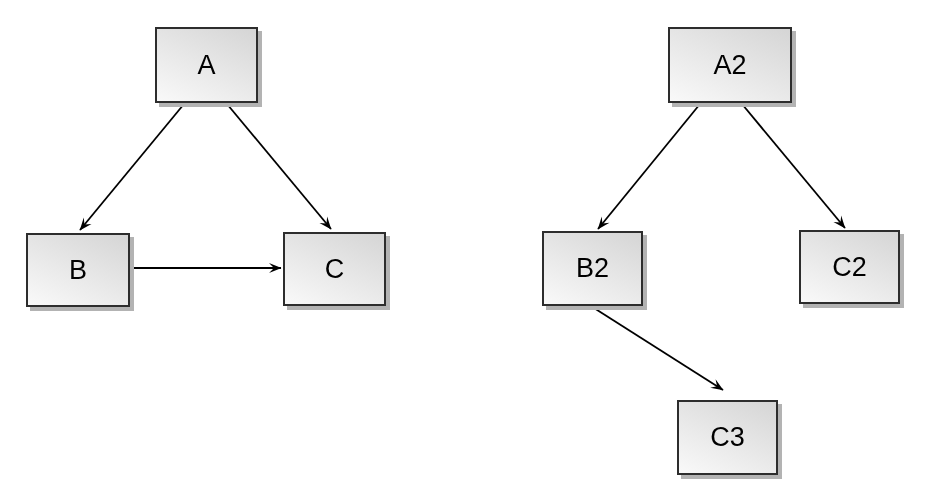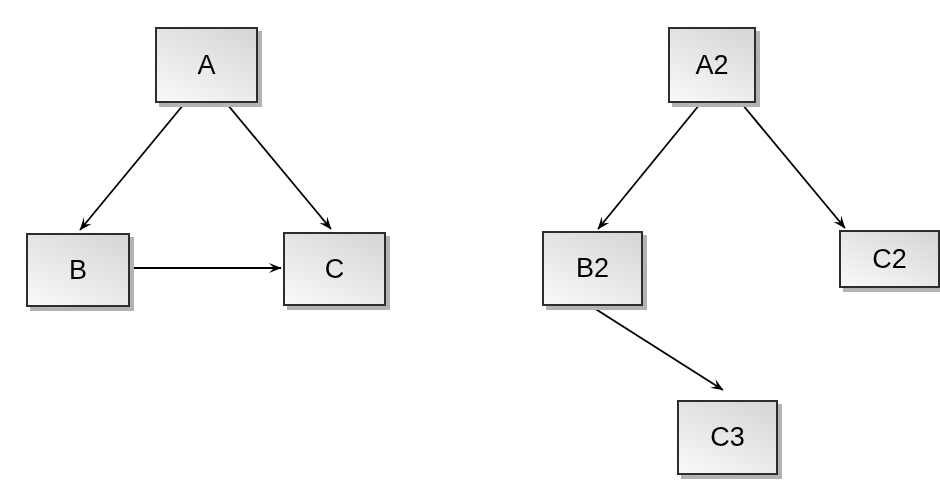--- a/index.html
+++ b/index.html
@@ -63,26 +63,26 @@
   <div class="node" style="left:155px; top:27px; width:103px; height:76px;">
     <span class="label">A</span>
   </div>
   <div class="node" style="left:26px; top:233px; width:104px; height:74px;">
     <span class="label">B</span>
   </div>
   <div class="node" style="left:283px; top:232px; width:103px; height:74px;">
     <span class="label">C</span>
   </div>
 
-  <div class="node" style="left:668px; top:27px; width:88px; height:76px;">
+  <div class="node" style="left:668px; top:27px; width:124px; height:76px;">
     <span class="label">A2</span>
   </div>
   <div class="node" style="left:542px; top:231px; width:101px; height:75px;">
     <span class="label">B2</span>
   </div>
-  <div class="node" style="left:799px; top:230px; width:101px; height:58px;margin-left:40px;">
+  <div class="node" style="left:799px; top:230px; width:101px; height:74px;">
     <span class="label">C2</span>
   </div>
   <div class="node" style="left:677px; top:392px; width:101px; height:75px;margin-top:8px;">
     <span class="label">C3</span>
   </div>
 
 </div>
 
 </body></html>

